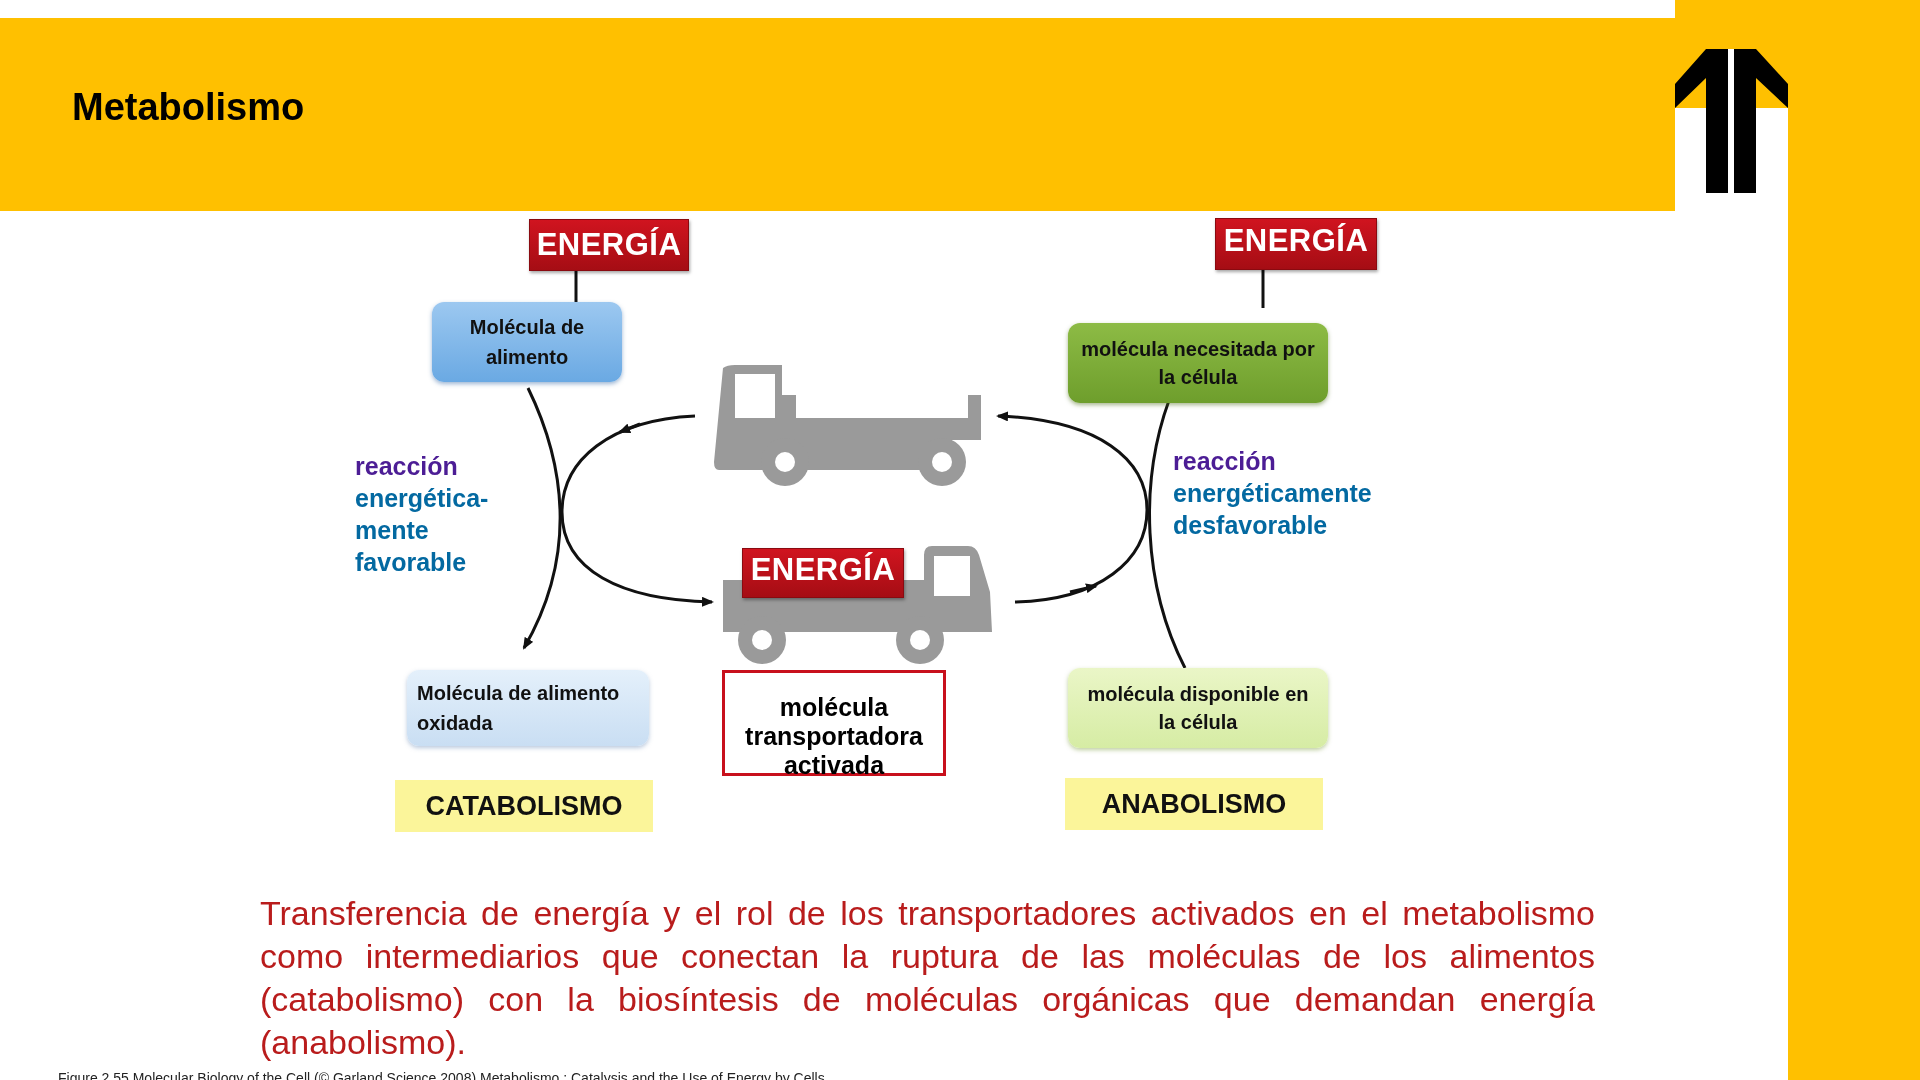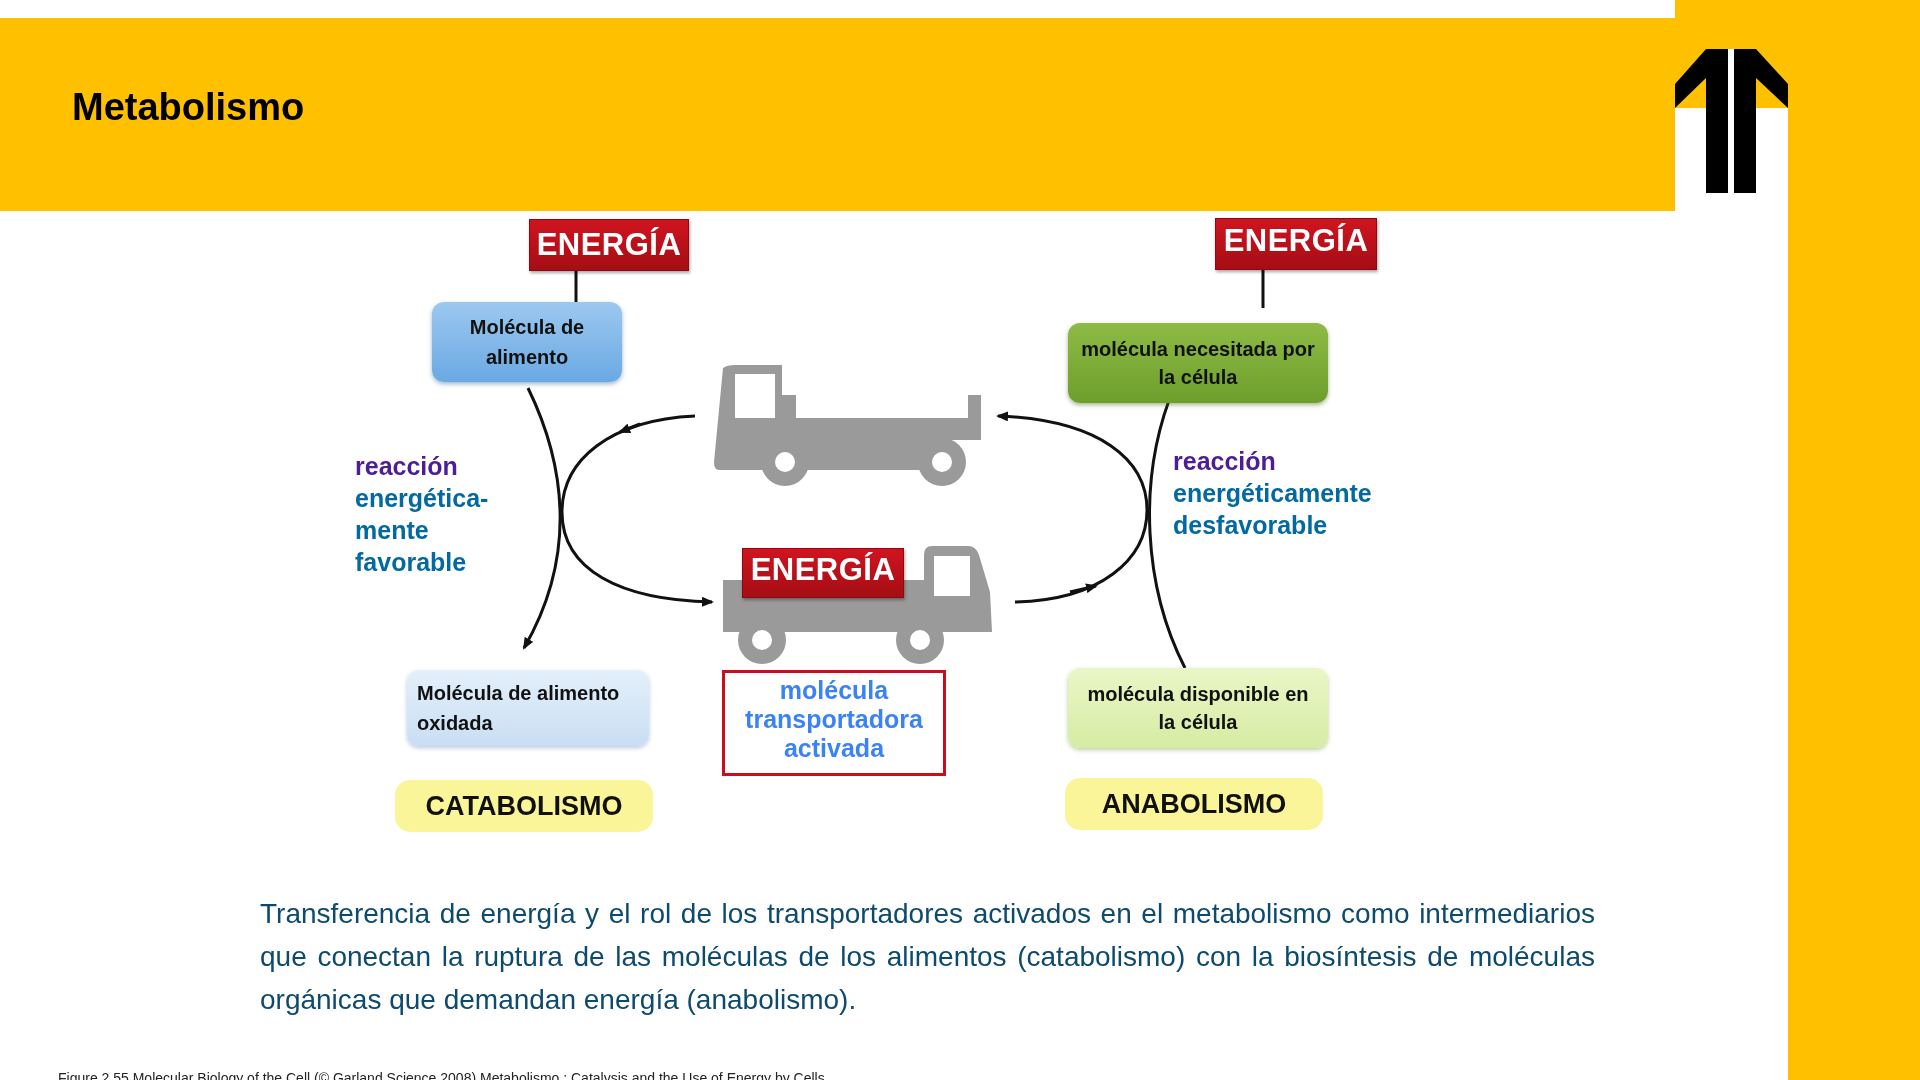--- a/index.html
+++ b/index.html
@@ -13,24 +13,24 @@
   .diagram { position:absolute; left:0; top:0; width:1920px; height:880px; }
   .energy-tag { position:absolute; background:linear-gradient(#d0141f,#a50d14); color:#fff; font-weight:bold; font-size:31px; text-align:center; box-shadow:1px 2px 3px rgba(0,0,0,0.35); border:1px solid #8a0a10; letter-spacing:0.5px; }
   .pill { position:absolute; border-radius:12px; font-weight:bold; font-size:20px; color:#111; text-align:center; line-height:30px; display:flex; align-items:center; justify-content:center; box-sizing:border-box; }
   .pill-blue { background:linear-gradient(#9cc8f0,#6aa9e3); box-shadow:0 2px 4px rgba(60,110,170,0.5); }
   .pill-lightblue { background:linear-gradient(#e4f0fb,#c9def3); box-shadow:0 2px 4px rgba(120,150,190,0.5); }
   .pill-green { background:linear-gradient(#8dbb45,#6e9e2c); box-shadow:0 2px 4px rgba(80,110,30,0.5); }
   .pill-lightgreen { background:linear-gradient(#eaf6c7,#d6eca4); box-shadow:0 2px 4px rgba(130,160,70,0.5); }
   .reaction { position:absolute; font-weight:bold; font-size:25px; line-height:32px; }
   .reaction .black { color:#4c1d95; }
   .reaction .red { color:#0369a1; }
-  .carrier-box { position:absolute; left:722px; top:670px; width:224px; height:106px; border:3px solid #c8101c; box-sizing:border-box; font-weight:bold; font-size:25px; text-align:center; line-height:29px; color:#3b82f6; padding-top:3px; }
-  .label-box { position:absolute; background:#fbf59a; font-weight:bold; font-size:27px; color:#111; text-align:center; line-height:52px; height:52px;border-radius:15px; }
+  .carrier-box { position:absolute; left:722px; top:670px; width:224px; height:106px; border:3px solid #c8101c; box-sizing:border-box; font-weight:bold; font-size:25px; text-align:center; line-height:29px; color:#000000; padding-top:20px; }
+  .label-box { position:absolute; background:#fbf59a; font-weight:bold; font-size:27px; color:#111; text-align:center; line-height:52px; height:52px; }
 
-  .caption { position:absolute; left:260px; top:892px; width:1335px; font-family:"Liberation Sans", sans-serif; font-size:28px; line-height:43px; color:#0c4a6e; text-align:justify; text-align-last:left; margin:0; }
+  .caption { position:absolute; left:260px; top:892px; width:1335px; font-family:"Liberation Sans", sans-serif; font-size:34px; line-height:43px; color:#b91c1c; text-align:justify; text-align-last:left; margin:0; }
   .footer { position:absolute; left:58px; top:1070px; font-size:14px; color:#222; white-space:nowrap; }
 </style>
 </head>
 <body>
 
 <div class="header">
   <h1 class="title">Metabolismo</h1>
 </div>
 <div class="logo-bg"></div>
 <svg class="logo" viewBox="0 0 113 193" width="113" height="193">

